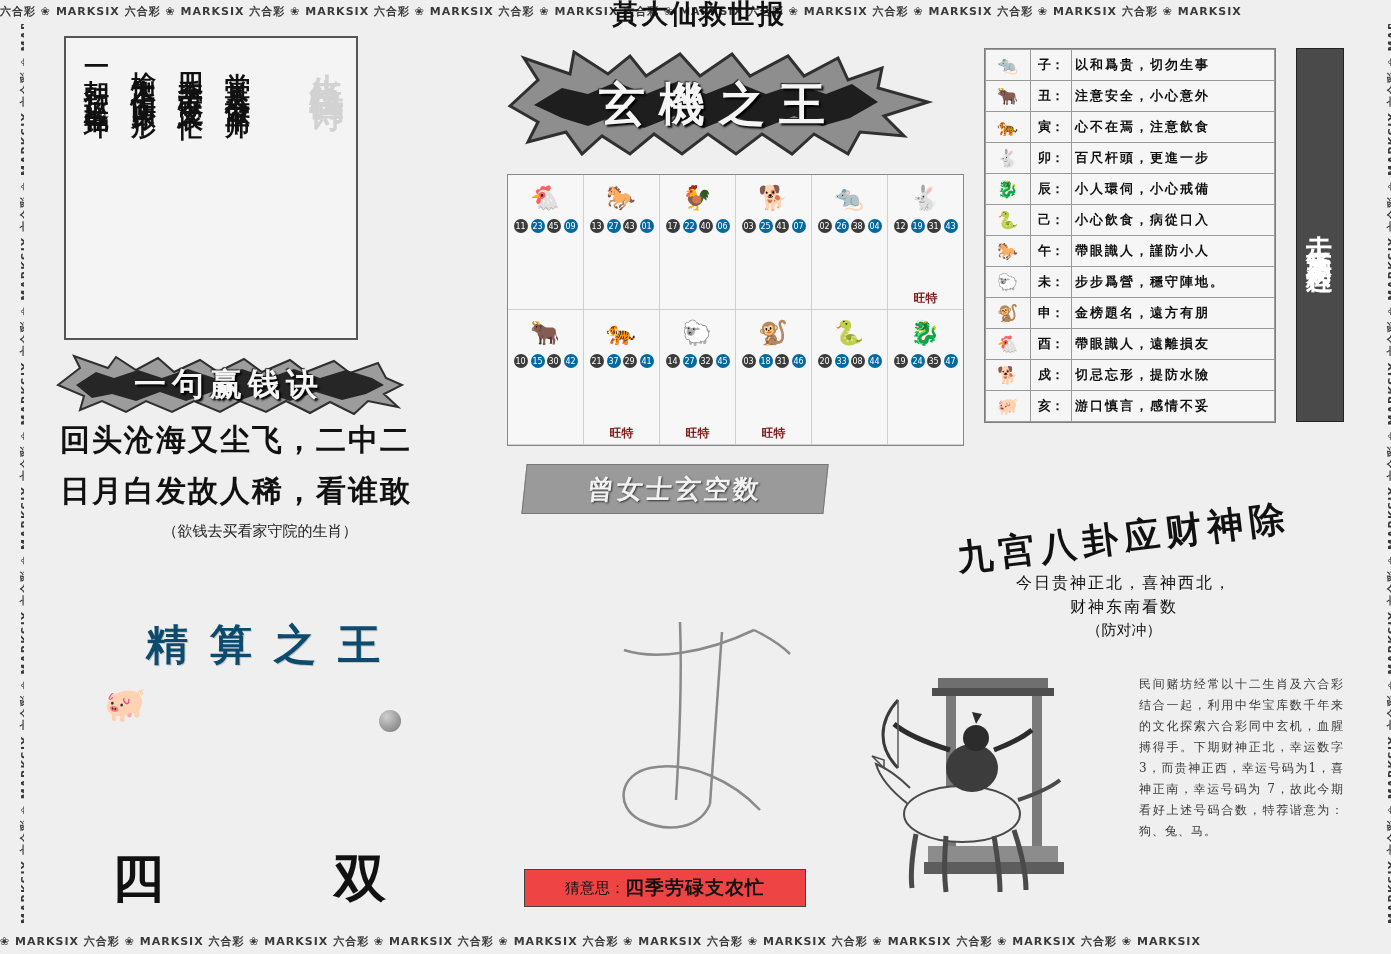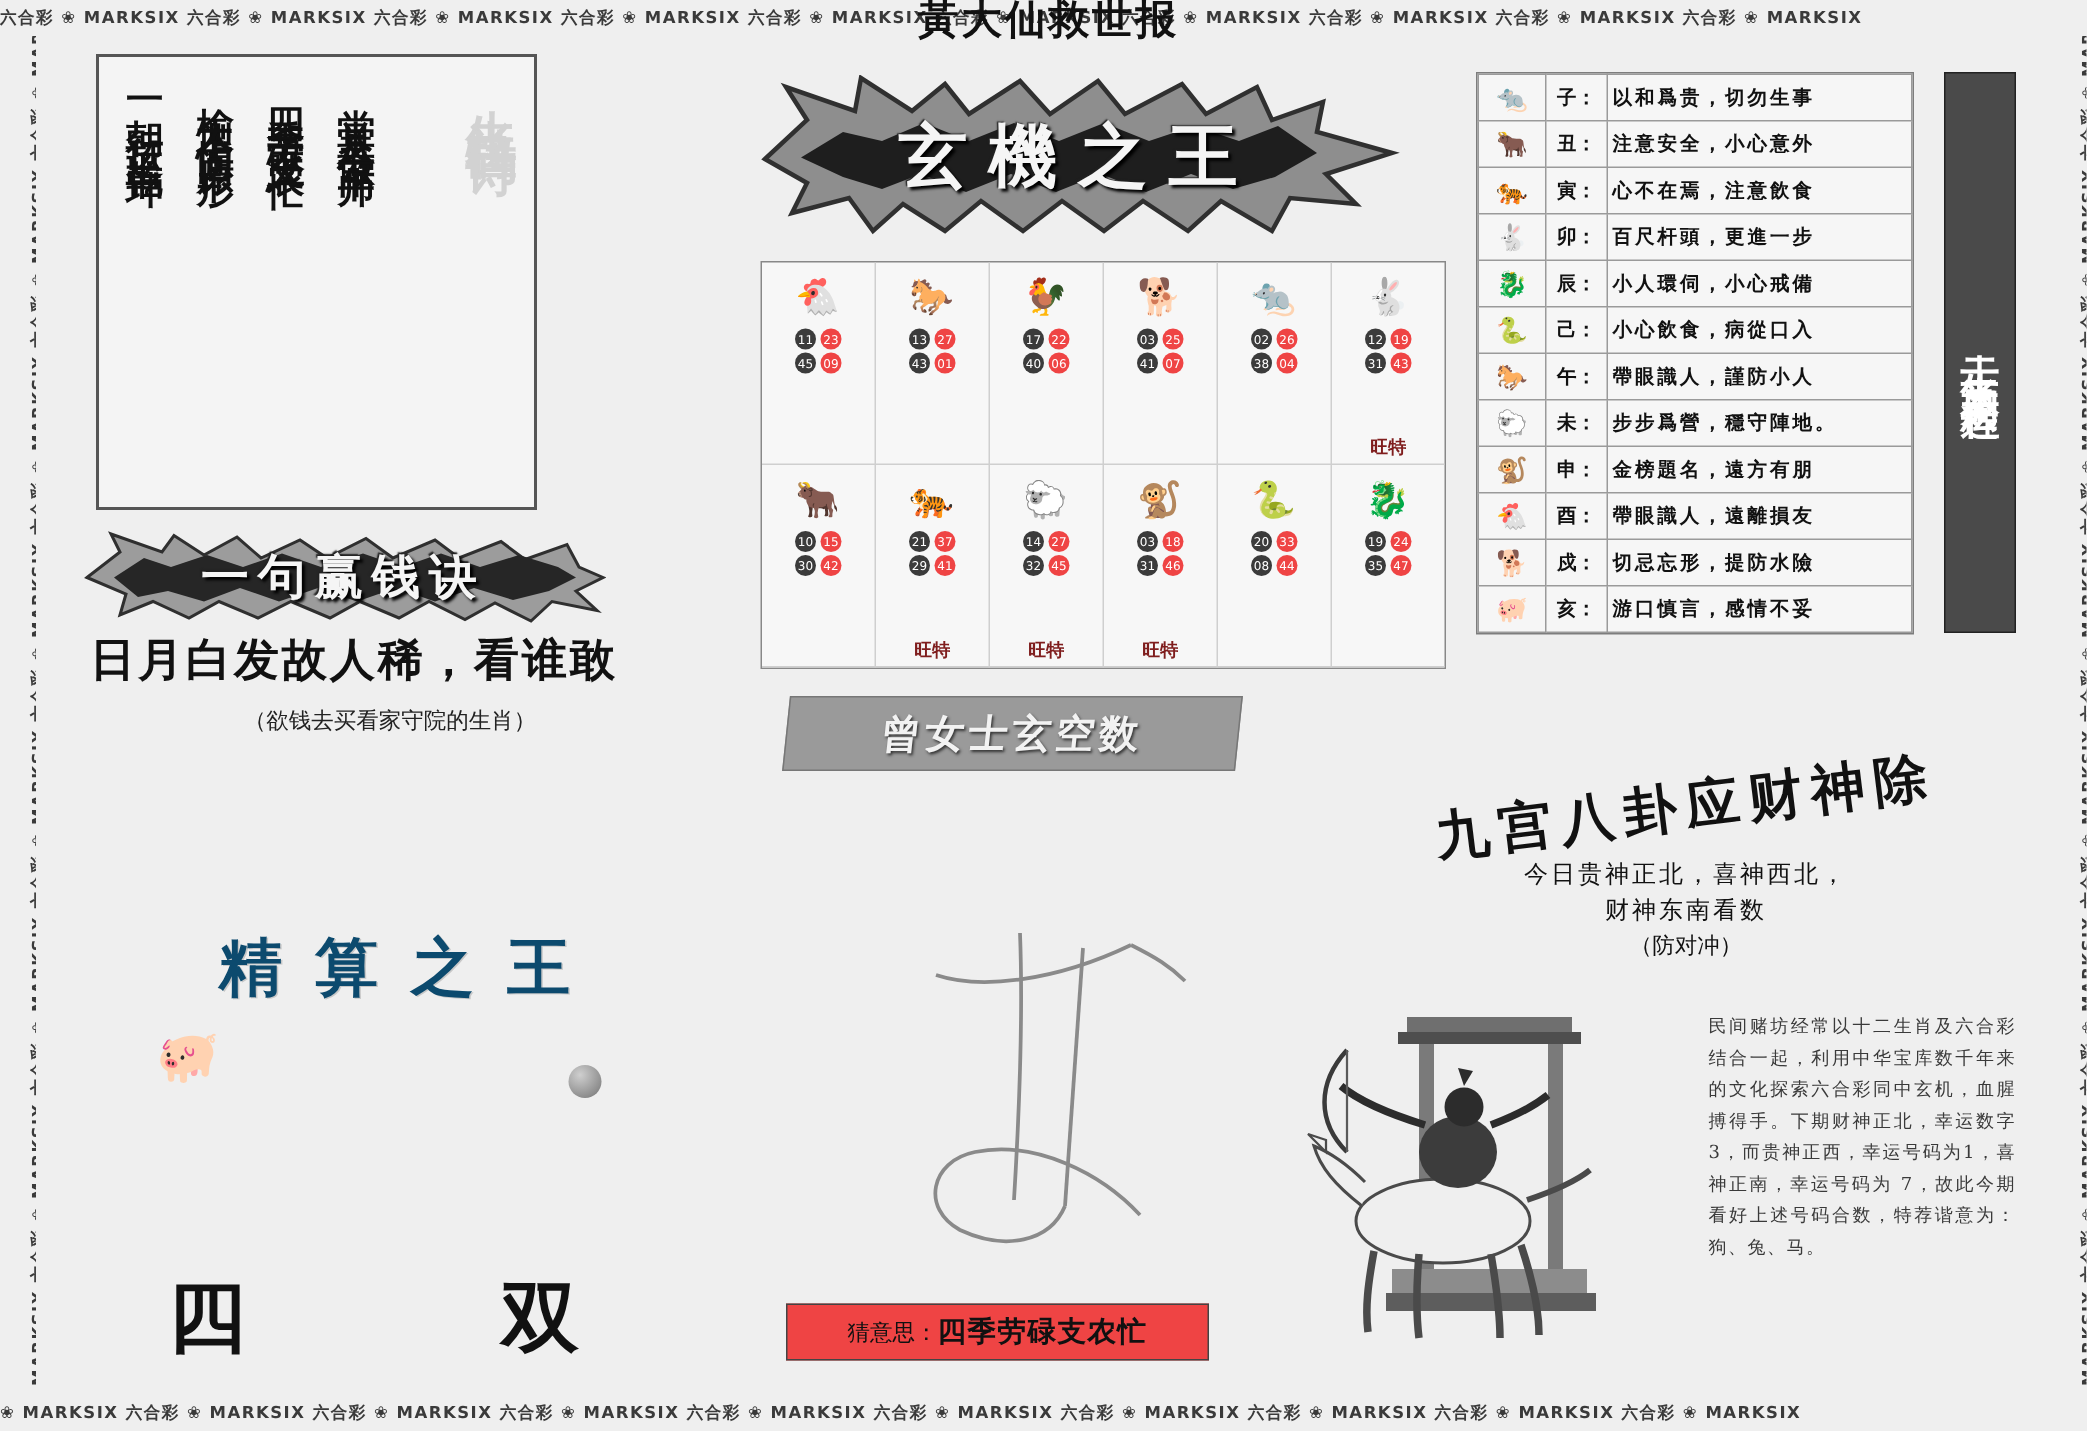--- a/index.html
+++ b/index.html
@@ -128,29 +128,29 @@
   .grid-row{display:flex;height:135px;}
   .grid-cell{
     flex:1;border-right:1px solid #cfcfcf;border-bottom:1px solid #cfcfcf;
     position:relative;display:flex;flex-direction:column;align-items:center;
     padding-top:4px;box-sizing:border-box;
   }
   .grid-cell:last-child{border-right:none;}
   .animal-glyph{
     font-size:24px;color:#6c6c6c;height:38px;line-height:38px;
   }
-  .nums{display:flex;flex-direction:column;gap:2px;margin-top:2px;}
+  .nums{display:flex;flex-direction:row;gap:2px;margin-top:2px;}
   .numrow{display:flex;gap:3px;}
   .num{
     width:14px;height:14px;border-radius:50%;
     background:#3b3b3b;color:#fff;font-size:8px;
     display:flex;align-items:center;justify-content:center;
     font-family:"DejaVu Sans","Liberation Sans",sans-serif;
   }
-  .num.light{background:#ef4444;}
+  .num.light{background:#0369a1;}
   .tag{
     position:absolute;bottom:2px;left:50%;transform:translateX(-50%);
     font-size:12px;color:#7f1d1d;font-weight:bold;
   }
 
   
   .zeng{
     position:absolute;left:500px;top:440px;width:300px;height:48px;
     background:#9a9a9a;
     border:1px solid #777;
@@ -257,20 +257,21 @@
 
   <div class="burst saying-burst">
     <svg width="350" height="62" viewBox="0 0 350 62" style="position:absolute;left:0;top:0;">
       <polygon points="4,31 26,14 20,2 54,14 62,3 82,16 104,4 120,18 146,6 164,18 190,5 208,18 236,6 252,18 280,7 296,19 324,9 332,24 348,31 330,40 344,53 314,47 300,60 276,48 256,59 232,47 212,58 186,47 166,58 140,47 118,58 92,47 72,58 48,47 26,56 30,42" fill="#9c9c9c" stroke="#2f2f2f" stroke-width="2"></polygon>
       <polygon points="22,31 42,18 60,24 84,16 108,24 134,15 160,24 188,15 214,24 240,15 266,24 292,16 318,24 330,31 312,40 288,46 262,38 236,47 210,38 184,47 158,38 132,47 106,38 82,47 58,40 38,44" fill="#262626"></polygon>
     </svg>
     <span class="lbl">一句赢钱诀</span>
   </div>
 
   <div class="saying-lines">
+    <div class="saying-line">回头沧海又尘飞，二中二</div>
     <div class="saying-line">日月白发故人稀，看谁敢</div>
     <div class="saying-note">（欲钱去买看家守院的生肖）</div>
   </div>
 
   <div class="jing">精算之王</div>
   <div class="zodiac-ghost">🐖</div>
   <div class="ball"></div>
   <div class="bignum" style="left:88px;top:820px;">四</div>
   <div class="bignum" style="left:310px;top:820px;">双</div>
 

